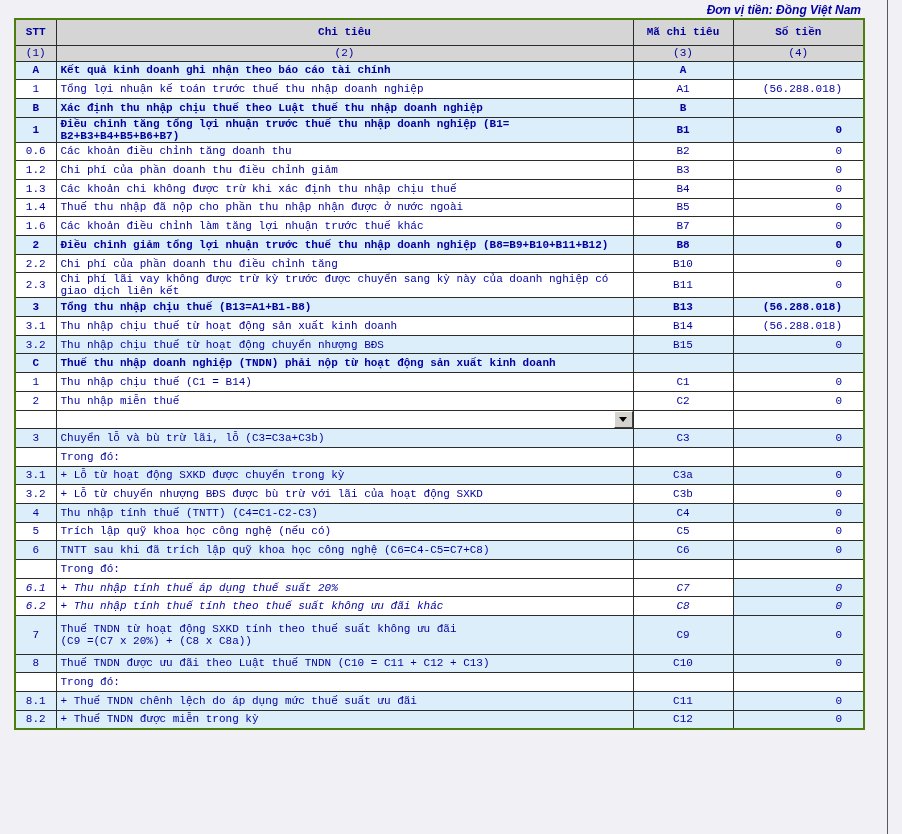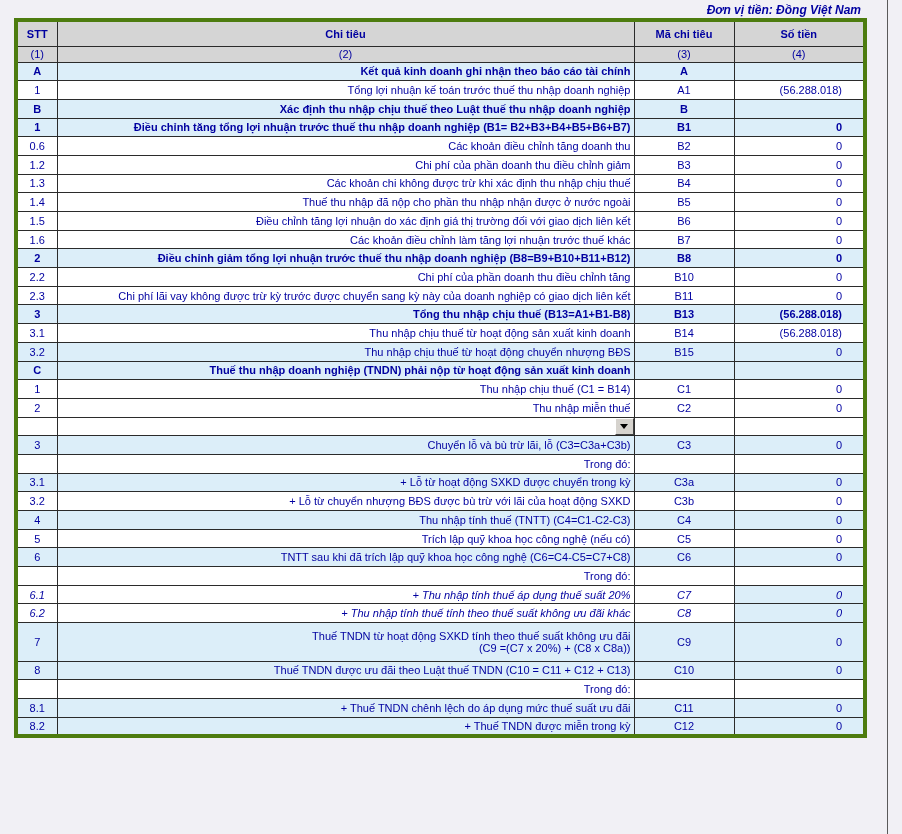--- a/index.html
+++ b/index.html
@@ -9,38 +9,38 @@
     font-family:"Liberation Sans",sans-serif;
     -webkit-font-smoothing:antialiased;
   }
   .unit-label{
     position:absolute;top:3px;right:41px;
     font-size:12px;font-weight:bold;font-style:italic;color:#0000A0;
   }
   .sheet{position:absolute;left:14px;top:18px;}
   table.grid{
     border-collapse:collapse;table-layout:fixed;width:849px;
-    background:#ef4444;border:4px solid #4d7c0f;
+    background:#ef4444;border:2px solid #4d7c0f;font-family:Liberation Mono, monospace;
   }
   .grid th,.grid td{
     border:1px solid #2b2b2b;
     font-size:11px;color:#0000A0;
     padding:0 3px;overflow:hidden;
     box-sizing:border-box;
   }
   .grid thead th{
     background:#D5D5D5;font-weight:bold;height:26px;text-align:center;
   }
   .grid tr.idx td{
     background:#D5D5D5;text-align:center;height:16px;font-weight:normal;
   }
   .grid tbody td{height:18.7px;background:#FFFFFF;}
   .grid tr.tall td{height:38.5px;}
   .grid td.stt{text-align:center;}
-  .grid td.label{text-align:right;padding-left:4px;position:relative;white-space:pre-line;}
+  .grid td.label{text-align:left;padding-left:4px;position:relative;white-space:pre-line;}
   .grid td.code{text-align:center;}
   .grid td.amount{text-align:right;padding-right:21px;}
   .grid tr.hl td{background:#DCEEF9;}
   .grid td.hl{background:#DCEEF9;}
   .grid tr.b td{font-weight:bold;}
   .grid tr.i td{font-style:italic;}
   .combo{
     position:absolute;right:0;top:0;bottom:0;width:17px;
     background:#D6D3CE;
     border:1px solid #808080;
@@ -128,26 +128,20 @@
           <td class="code">B4</td>
           <td class="amount">0</td>
         </tr>
         <tr>
           <td class="stt">1.4</td>
           <td class="label">Thuế thu nhập đã nộp cho phần thu nhập nhận được ở nước ngoài</td>
           <td class="code">B5</td>
           <td class="amount">0</td>
         </tr>
         <tr>
-          <td class="stt">1.5</td>
-          <td class="label">Điều chỉnh tăng lợi nhuận do xác định giá thị trường đối với giao dịch liên kết</td>
-          <td class="code">B6</td>
-          <td class="amount">0</td>
-        </tr>
-        <tr>
           <td class="stt">1.6</td>
           <td class="label">Các khoản điều chỉnh làm tăng lợi nhuận trước thuế khác</td>
           <td class="code">B7</td>
           <td class="amount">0</td>
         </tr>
         <tr class="hl b">
           <td class="stt">2</td>
           <td class="label">Điều chỉnh giảm tổng lợi nhuận trước thuế thu nhập doanh nghiệp (B8=B9+B10+B11+B12)</td>
           <td class="code">B8</td>
           <td class="amount">0</td>

